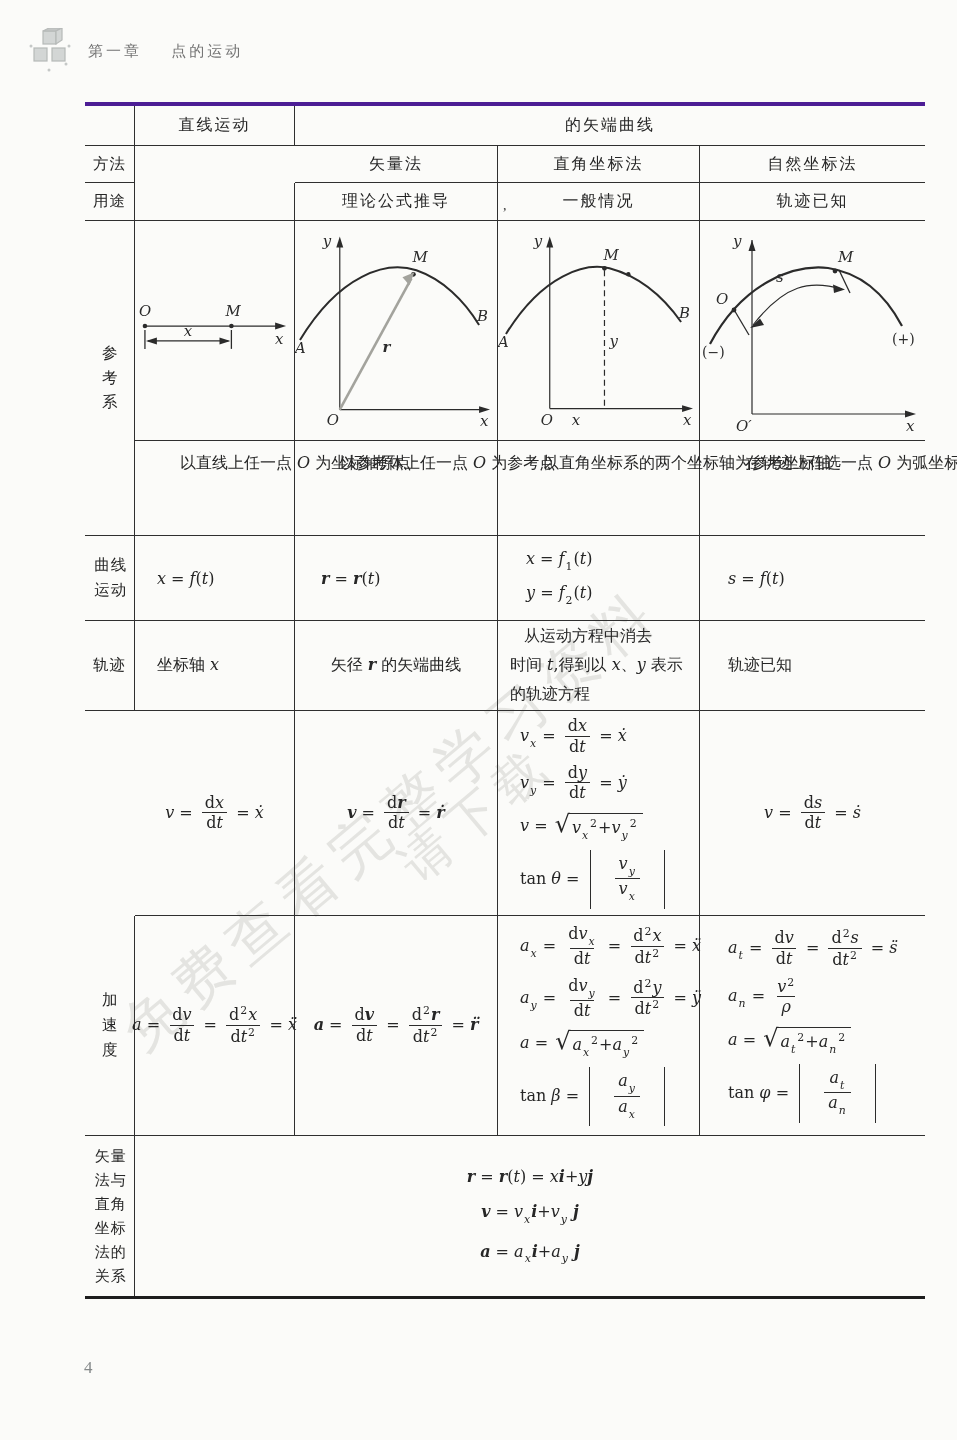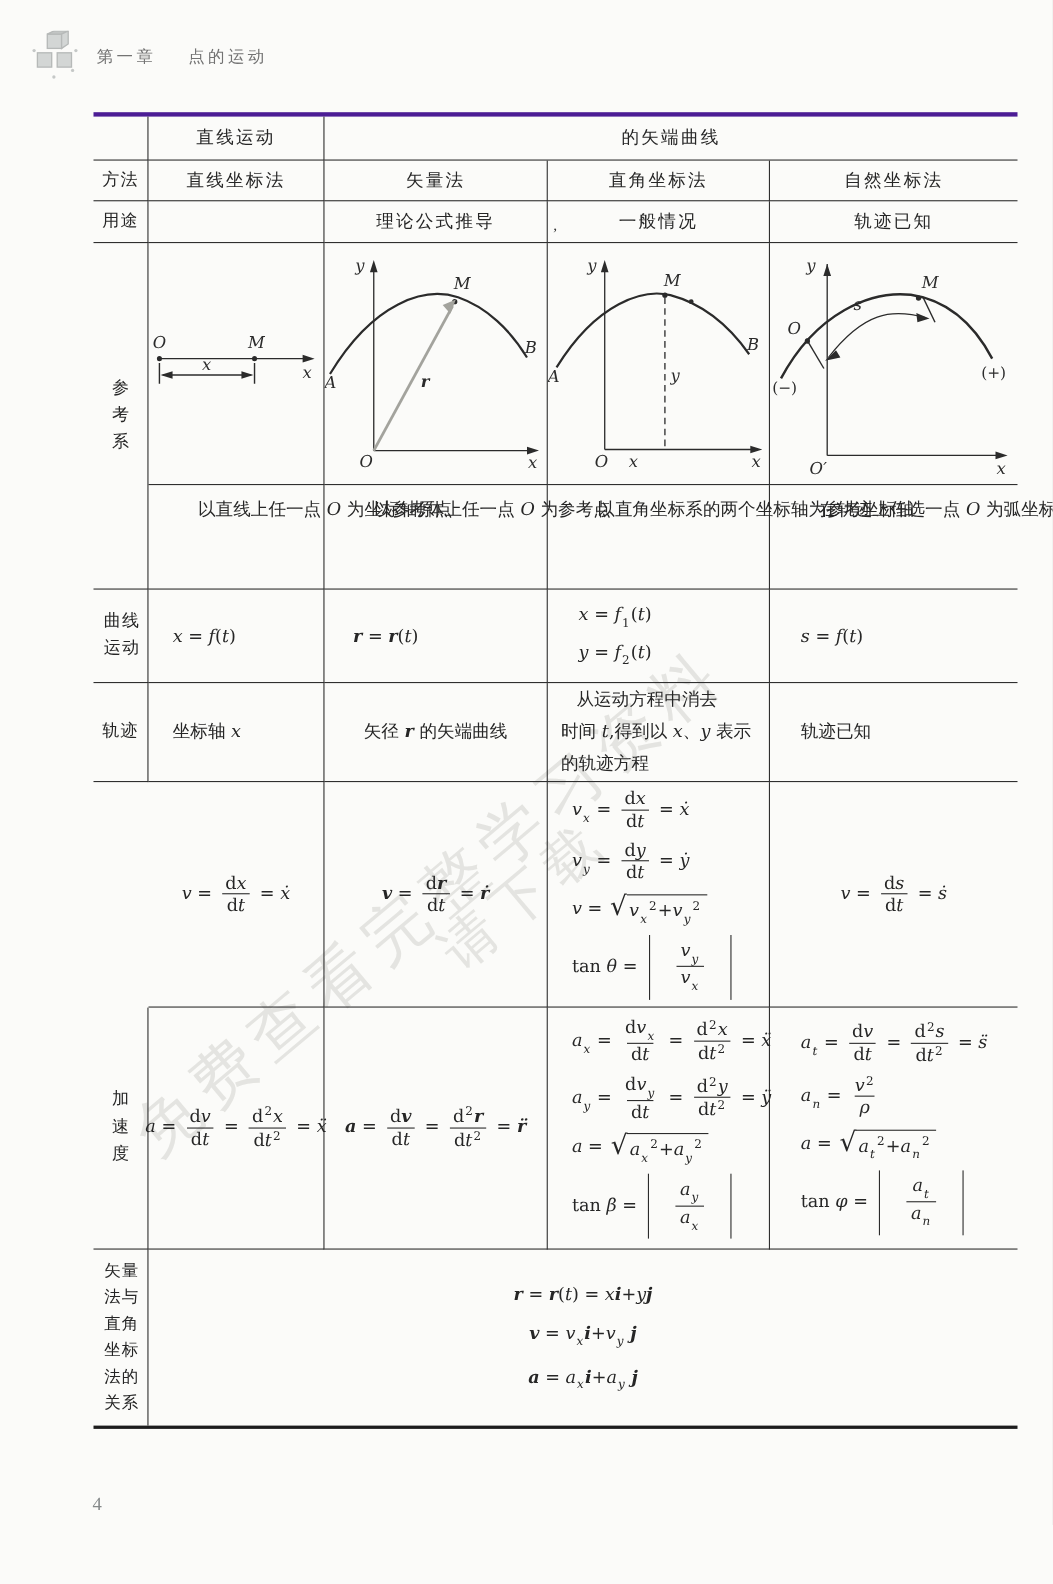--- a/index.html
+++ b/index.html
@@ -83,21 +83,20 @@
     </div>
   </div>
 
   <div class="tbl">
 
     <div class="cell bb br" style="grid-area:1/1/2/2"></div>
     <div class="cell bb br ct hc" style="grid-area:1/2/2/3">直线运动</div>
     <div class="cell bb ct hc" style="grid-area:1/3/2/6">的矢端曲线</div>
 
     <div class="cell bb br ct lab" style="grid-area:2/1/3/2">方法</div>
-    <div class="cell bb br ct hc" style="grid-area:2/2/3/3">直线坐标法</div>
     <div class="cell bb br ct hc" style="grid-area:2/3/3/4">矢量法</div>
     <div class="cell bb ct hc" style="grid-area:2/5/3/6">自然坐标法</div>
     <div class="cell bb br ct hc" style="grid-area:2/4/3/5">直角坐标法</div>
 
     <div class="cell bb br ct lab" style="grid-area:3/1/4/2">用途</div>
     <div class="cell bb br" style="grid-area:3/2/4/3"></div>
     <div class="cell bb br ct hc" style="grid-area:3/3/4/4">理论公式推导</div>
     <div class="cell bb br ct hc" style="grid-area:3/4/4/5">
       <span class="use-mark">,</span>
       <span>一般情况</span>

